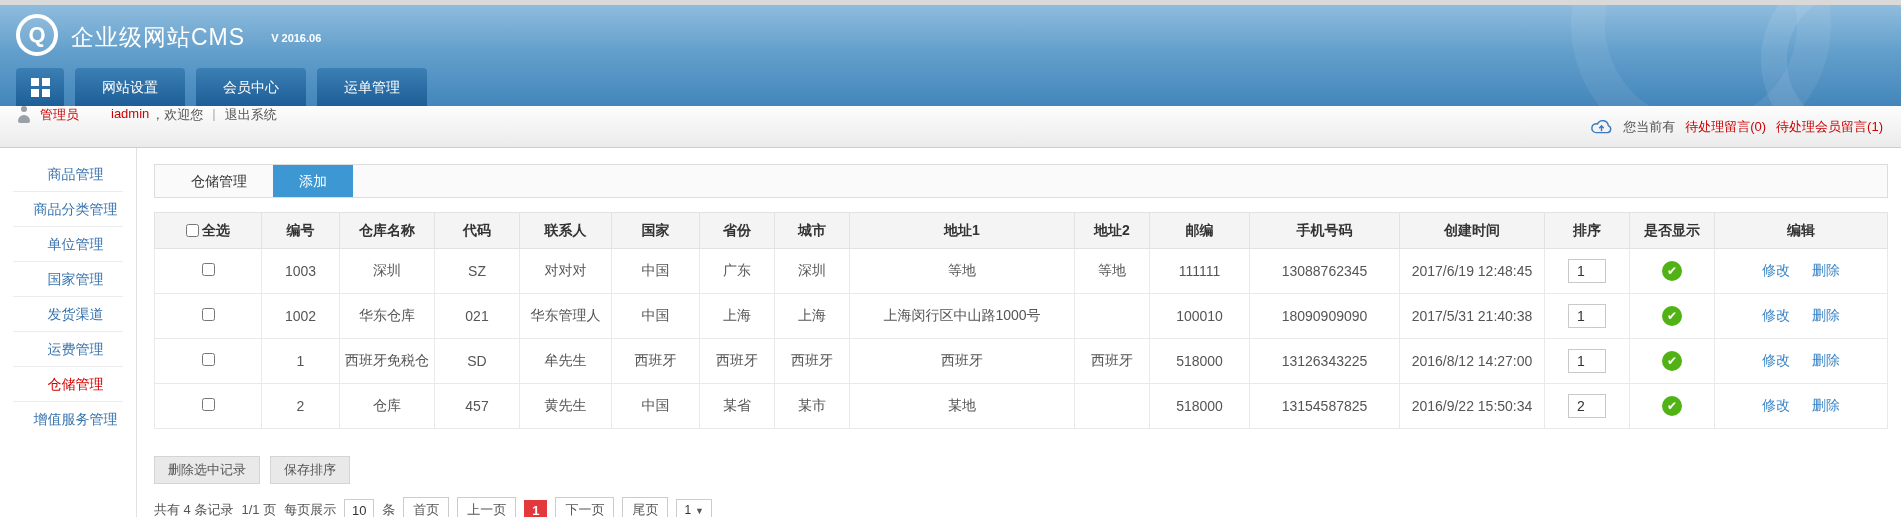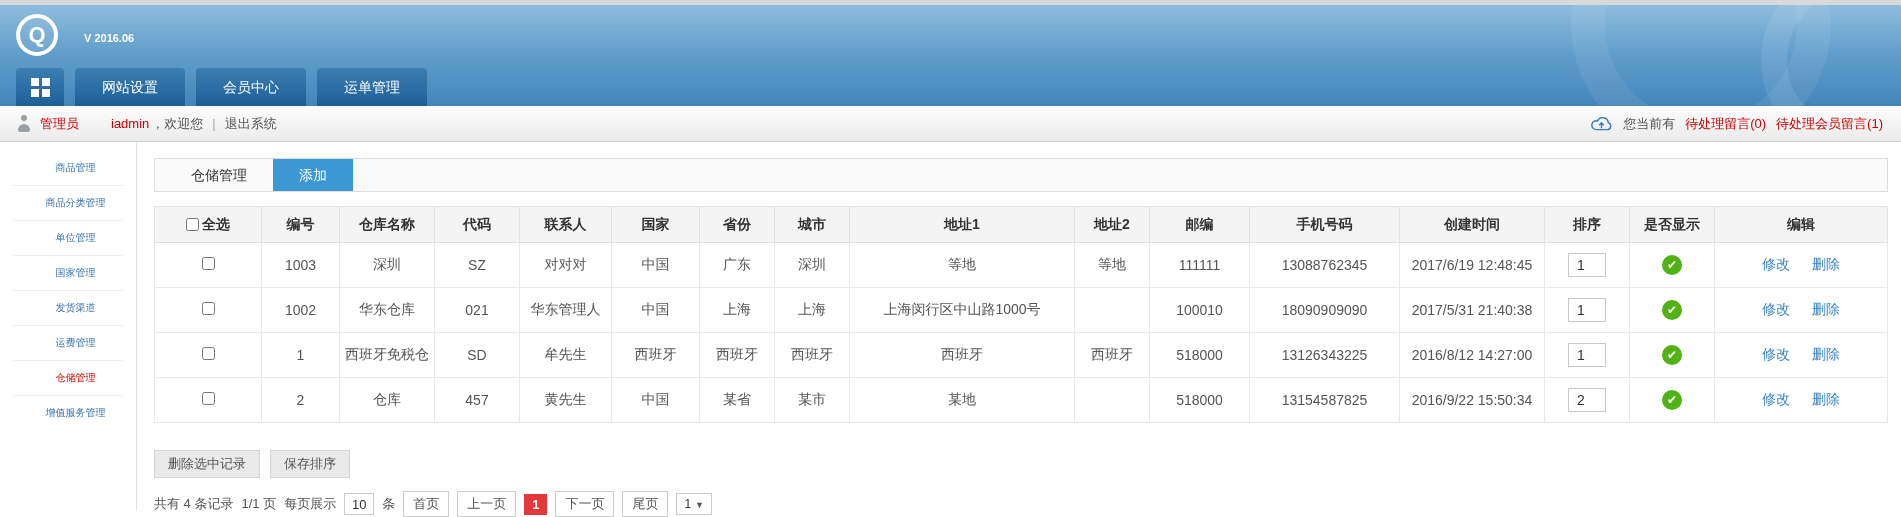--- a/index.html
+++ b/index.html
@@ -24,40 +24,40 @@
   .grid-tile { width:48px; height:38px; border-radius:4px 4px 0 0;
     background:linear-gradient(#3b7fb4,#1d5e97); display:flex; align-items:center; justify-content:center; }
   .grid-ico { display:grid; grid-template-columns:8px 8px; grid-template-rows:8px 8px; gap:3px; }
   .grid-ico span { background:#fff; }
   .nav-tab { width:110px; height:38px; line-height:38px; text-align:center; color:#fff;
     font-size:14px; border-radius:4px 4px 0 0; cursor:pointer;
     background:linear-gradient(#3b7fb4,#1d5e97); }
   .nav-tab.active { background:#f7f7f7; color:#333; }
 
   
-  .userbar { height:36px; background:linear-gradient(#fdfdfd,#ebebeb);
-    border-bottom:1px solid #cdcdcd; display:flex; align-items:center;
-    padding:9px 18px; font-size:13px; color:#555; }
+  .userbar { height:42px; background:linear-gradient(#fdfdfd,#ebebeb);
+    border-bottom:1px solid #cdcdcd; display:flex; 
+    padding:0 18px; font-size:13px; color:#555; }
   .person { width:12px; height:17px; position:relative; margin-right:10px; }
   .person:before { content:''; position:absolute; top:0; left:3px; width:6px; height:6px;
     border-radius:50%; background:#9aa0a6; }
   .person:after { content:''; position:absolute; bottom:0; left:0; width:12px; height:8px;
     border-radius:6px 6px 2px 2px; background:#9aa0a6; }
   .red { color:#cc0000; }
   .role { margin-right:32px; }
   .welcome { margin-left:2px; }
   .ub-div { margin:0 9px; color:#aaa; }
   .logout { cursor:pointer; }
   .ub-right { margin-left:auto; display:flex; align-items:center; gap:10px; }
   .notice-link { cursor:pointer; }
 
   
   .page-body { display:flex; height:369px; }
   .sidebar { width:138px; border-right:1px solid #e2e2e2; padding-top:9px; }
-  .sb-item { height:22px; line-height:22px; text-align:center; font-size:10px;
+  .sb-item { height:22px; line-height:22px; text-align:center; font-size:14px;
     color:#3773ad; margin:6px 16px; cursor:pointer;padding-left:15px; }
   .sb-item.active { color:#d40000; }
   .sb-sep { height:1px; background:#ededed; margin:6px 13px; }
 
   .main { flex:1; padding:16px 13px 0 17px; }
   .ctabs { height:34px; background:#fafafa; border:1px solid #ddd;
     display:flex; align-items:stretch; padding-left:10px; }
   .ctab { padding:0 26px; line-height:32px; font-size:14px; color:#333; cursor:pointer; }
   .ctab.active { background:#3c97d3; color:#fff; }
 
@@ -89,20 +89,21 @@
 </head>
 <body>
 
 <div class="topstrip"></div>
 
 <div class="header">
   <div class="deco1"></div>
   <div class="deco2"></div>
   <div class="brand">
     <div class="logo">Q</div>
+    <div class="title">企业级网站CMS</div>
     <div class="version">V 2016.06</div>
   </div>
   <div class="nav">
     <div class="grid-tile">
       <div class="grid-ico">
           <span></span>
           <span></span>
           <span></span>
           <span></span>
         </div>

